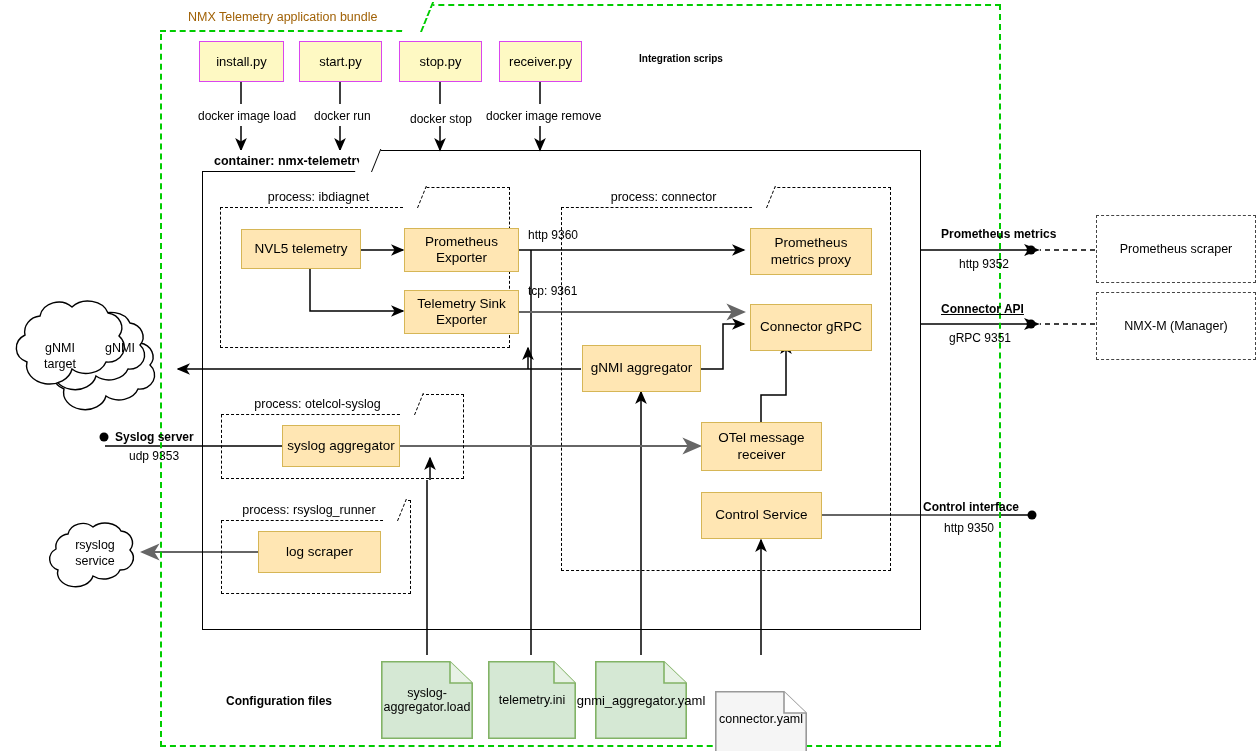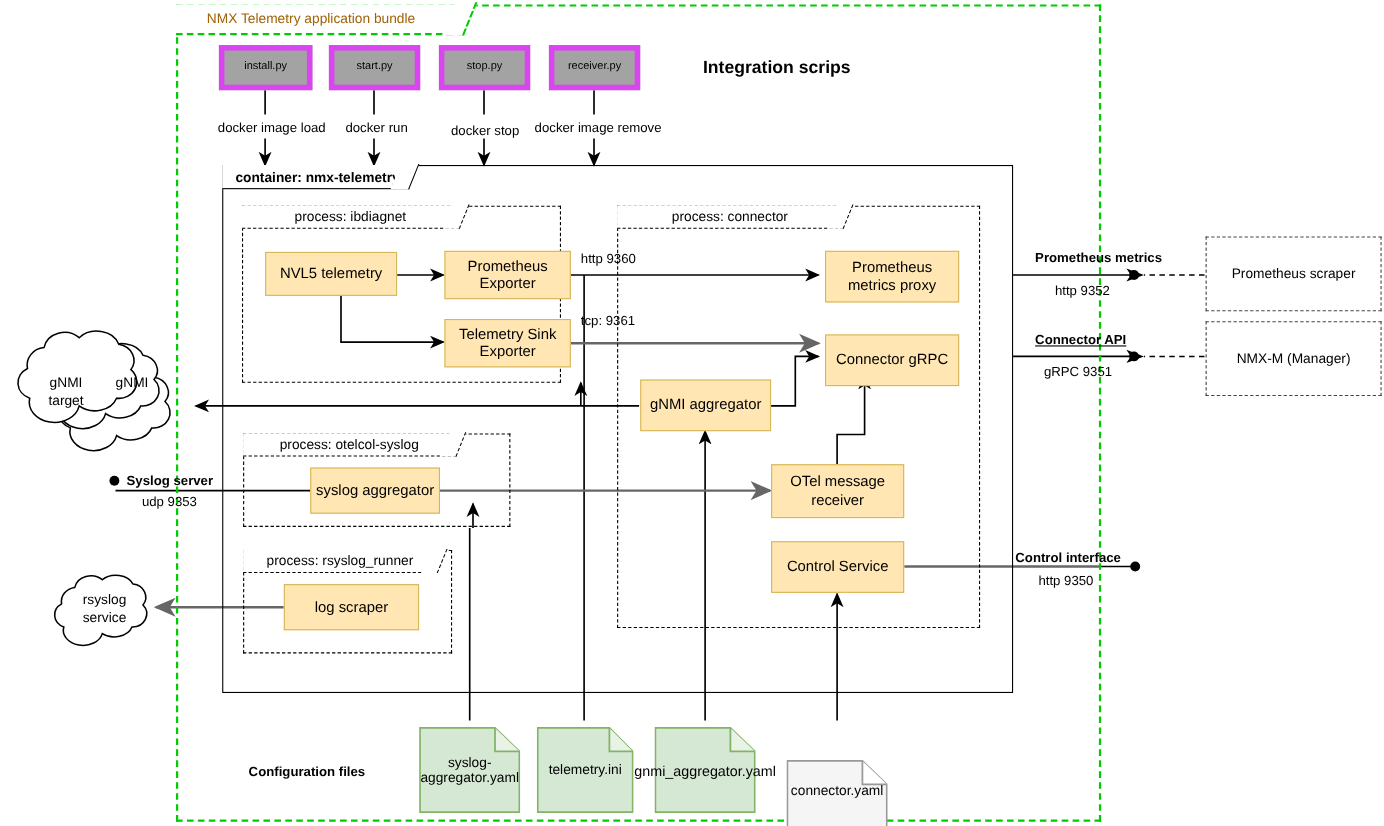--- a/index.html
+++ b/index.html
@@ -4,21 +4,21 @@
 <style>
   html,body{margin:0;padding:0;background:#ffffff;}
   body{font-family:"Liberation Sans",sans-serif;}
   #stage{position:relative;width:1258px;height:751px;overflow:hidden;background:#fff;}
   #edges{position:absolute;left:0;top:0;width:1258px;height:751px;pointer-events:none;}
 
   .node{position:absolute;box-sizing:border-box;display:flex;align-items:center;
         justify-content:center;text-align:center;line-height:1.22;}
 
   
-  .script{background:#a3a3a3;border:5px solid #d946ef;font-size:10px;color:#000;}
+  .script{background:#fef9c3;border:1px solid #d946ef;font-size:13px;color:#000;}
 
   
   .comp{background:#ffe6b3;border:1px solid #d6b656;font-size:13.5px;color:#000;}
 
   
   .container-box{border:1.6px solid #000;background:transparent;}
 
   
   .container-tab{position:absolute;background:#fff;border:1.5px solid #000;
      border-top:none;border-left:none;font-size:12.5px;font-weight:bold;
@@ -156,21 +156,21 @@
       <path d="M27,362 a17,15 0 0,1 -2,-27 a17,16 0 0,1 15,-19 a19,17 0 0,1 32,-9 a21,17 0 0,1 36,6 a17,15 0 0,1 11,23 a16,15 0 0,1 -13,26 a21,17 0 0,1 -34,7 a21,17 0 0,1 -45,-7 Z"></path>
       <path d="M58,570 a14,12 0 0,1 -2,-21 a14,13 0 0,1 12,-15 a15,13 0 0,1 25,-7 a17,13 0 0,1 28,4 a13,12 0 0,1 9,19 a13,12 0 0,1 -10,20 a17,13 0 0,1 -27,6 a17,13 0 0,1 -35,-6 Z"></path>
     </g>
   </svg>
 
   <div class="bundle" style="left:160px;top:4px;width:841px;height:743px;"></div>
   <div class="bundle-tab" style="left:160px;top:4px;width:262px;height:28px;">
     <span>NMX Telemetry application bundle</span>
   </div>
 
-  <div class="txt b" style="left:639px;top:53px;font-size:16px;">Integration scrips</div>
+  <div class="txt b" style="left:639px;top:53px;font-size:10px;">Integration scrips</div>
 
   <div class="node script" style="left:199px;top:41px;width:85px;height:41px;">
     <span>install.py</span>
   </div>
   <div class="node script" style="left:299px;top:41px;width:83px;height:41px;">
     <span>start.py</span>
   </div>
   <div class="node script" style="left:399px;top:41px;width:83px;height:41px;">
     <span>stop.py</span>
   </div>
@@ -273,21 +273,21 @@
   </div>
 
   <div class="txt b" style="left:226px;top:694px;">Configuration files</div>
 
   <div class="docfile" style="left:381px;top:661px;width:92px;height:78px;">
     <svg class="body" viewBox="0 0 92 78" preserveAspectRatio="none">
       <path d="M0.8,0.8 H69 L91.2,22 V77.2 H0.8 Z" fill="#d5e8d4" stroke="#82b366" stroke-width="1.6"></path>
       <path d="M69,0.8 V22 H91.2" fill="#e8f2e6" stroke="#82b366" stroke-width="1.6"></path>
     </svg>
     <span class="label" style="white-space:pre-line;">syslog-
-aggregator.yaml</span>
+aggregator.load</span>
   </div>
 
   <div class="docfile" style="left:488px;top:661px;width:88px;height:78px;">
     <svg class="body" viewBox="0 0 88 78" preserveAspectRatio="none">
       <path d="M0.8,0.8 H66 L87.2,22 V77.2 H0.8 Z" fill="#d5e8d4" stroke="#82b366" stroke-width="1.6"></path>
       <path d="M66,0.8 V22 H87.2" fill="#e8f2e6" stroke="#82b366" stroke-width="1.6"></path>
     </svg>
     <span class="label">telemetry.ini</span>
   </div>
 

